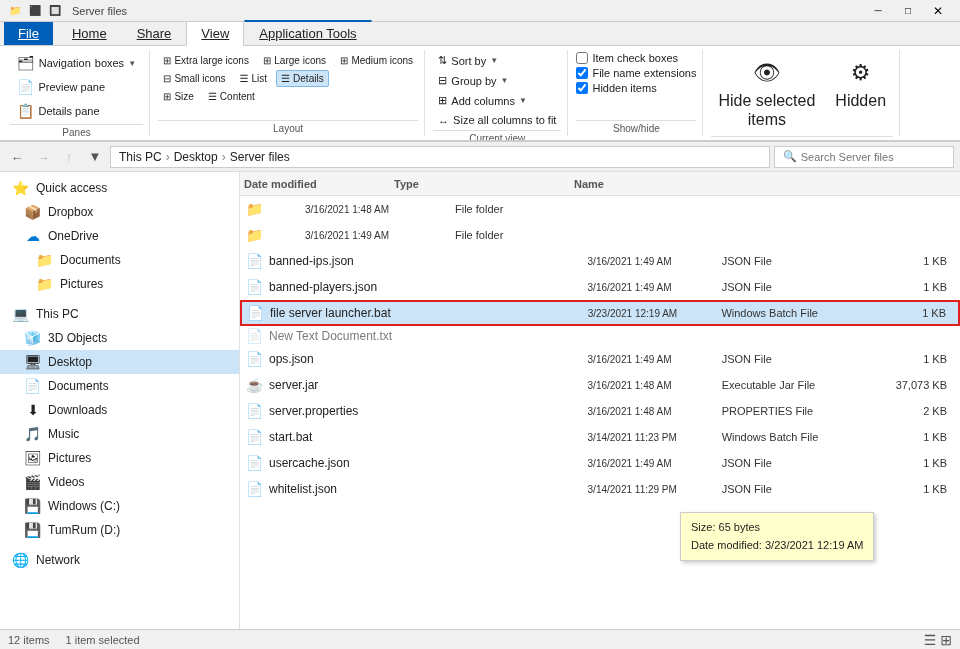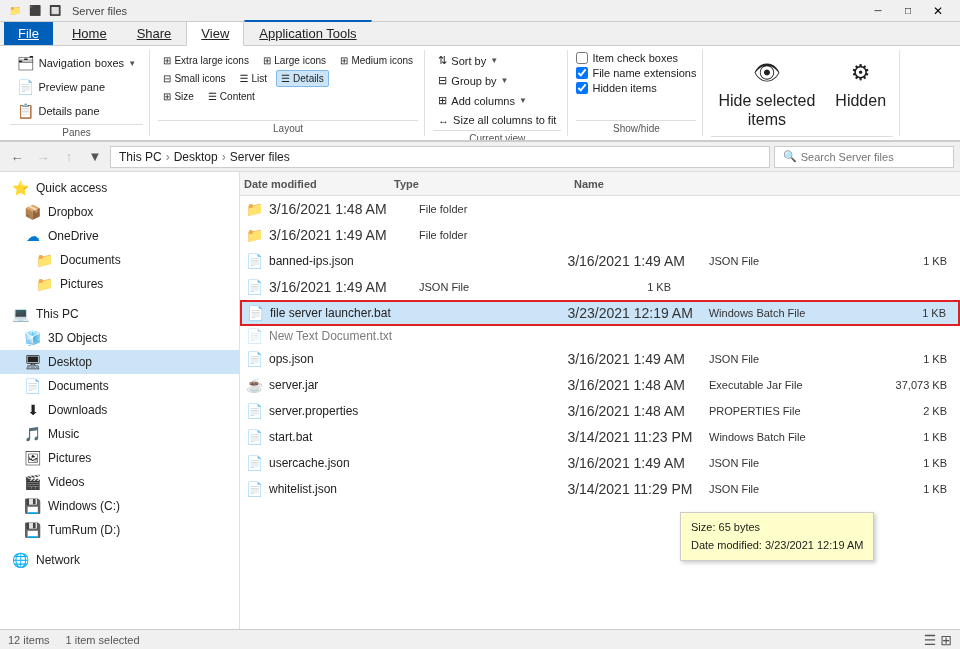--- a/index.html
+++ b/index.html
@@ -66,21 +66,21 @@
     .file-list-header { display: flex; align-items: center; height: 24px; background: #f5f5f5; border-bottom: 1px solid #e0e0e0; font-size: 11px; color: #555; font-weight: 600; padding: 0 4px; position: sticky; top: 0; }
     .col-name { width: 340px; padding-left: 24px; }
     .col-date { width: 150px; }
     .col-type { width: 180px; }
     .col-size { width: 80px; }
     .col-sort { font-size: 9px; margin-left: 2px; }
 
     .file-row { display: flex; align-items: center; height: 26px; padding: 0 4px; cursor: pointer; border: 1px solid transparent; font-size: 12px; position: relative; }
     .file-row .f-icon { width: 20px; height: 20px; display: flex; align-items: center; justify-content: center; font-size: 14px; flex-shrink: 0; margin-right: 4px; }
     .file-row .f-name { width: 316px; overflow: hidden; text-overflow: ellipsis; white-space: nowrap; }
-    .file-row .f-date { width: 150px; font-size: 14px; color: #333; }
+    .file-row .f-date { width: 150px; font-size: 10px; color: #333; margin-left: 36px; }
     .file-row .f-type { width: 180px; font-size: 11px; color: #333; }
     .file-row .f-size { width: 80px; font-size: 11px; color: #333; text-align: right; padding-right: 8px; }
 
     
     .status-bar { height: 20px; background: #f0f0f0; border-top: 1px solid #ccc; display: flex; align-items: center; padding: 0 8px; font-size: 11px; color: #555; gap: 16px; }
 
     
     .tooltip-popup { position: absolute; left: 440px; top: 340px; background: #ffffcc; border: 1px solid #ccc; padding: 6px 10px; font-size: 11px; z-index: 100; box-shadow: 2px 2px 4px rgba(0,0,0,0.2); line-height: 1.6; }
 
     
@@ -376,20 +376,21 @@
     </div>
     <div class="file-row">
       <div class="f-icon" style="color:#888;">📄</div>
       <div class="f-name">banned-ips.json</div>
       <div class="f-date">3/16/2021 1:49 AM</div>
       <div class="f-type">JSON File</div>
       <div class="f-size">1 KB</div>
     </div>
     <div class="file-row">
       <div class="f-icon" style="color:#888;">📄</div>
+      <div class="f-name">banned-players.json</div>
       <div class="f-date">3/16/2021 1:49 AM</div>
       <div class="f-type">JSON File</div>
       <div class="f-size">1 KB</div>
     </div>
 
     <div class="file-row" style="background:#cce4f7;border:2.5px solid #e02020;z-index:2;">
       <div class="f-icon" style="color:#777;">📄</div>
       <div class="f-name">file server launcher.bat</div>
       <div class="f-date">3/23/2021 12:19 AM</div>
       <div class="f-type">Windows Batch File</div>

